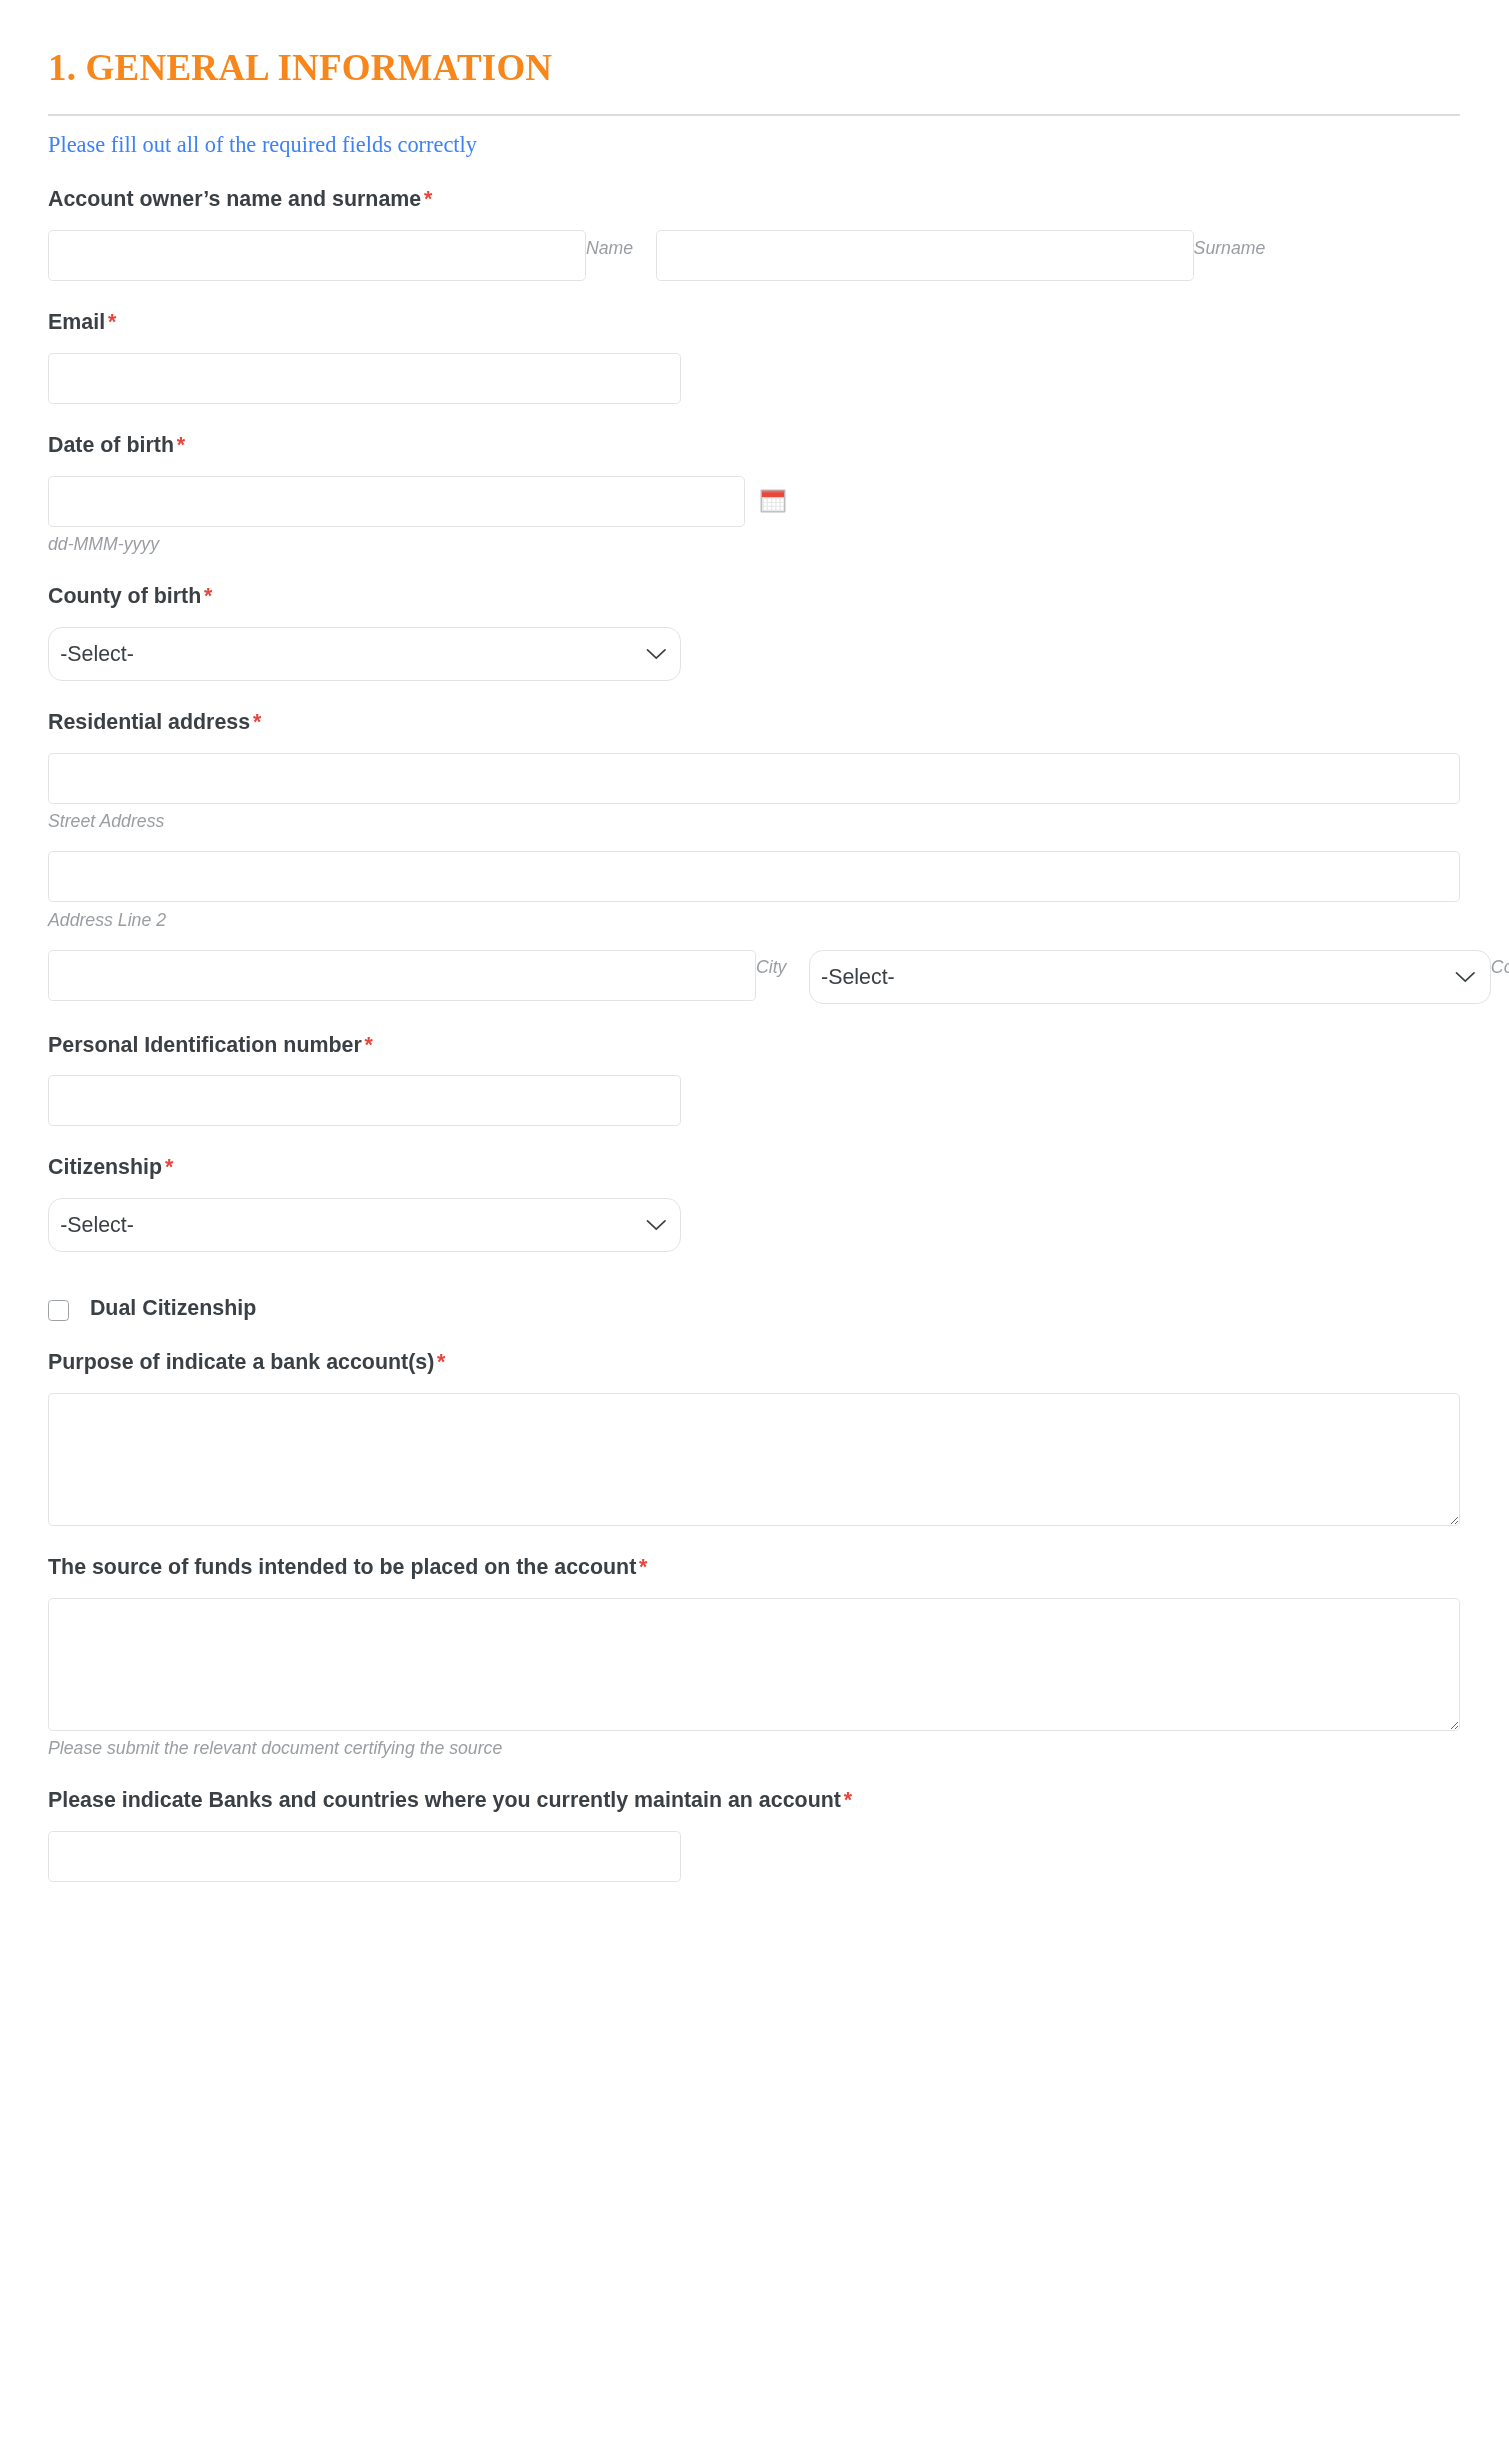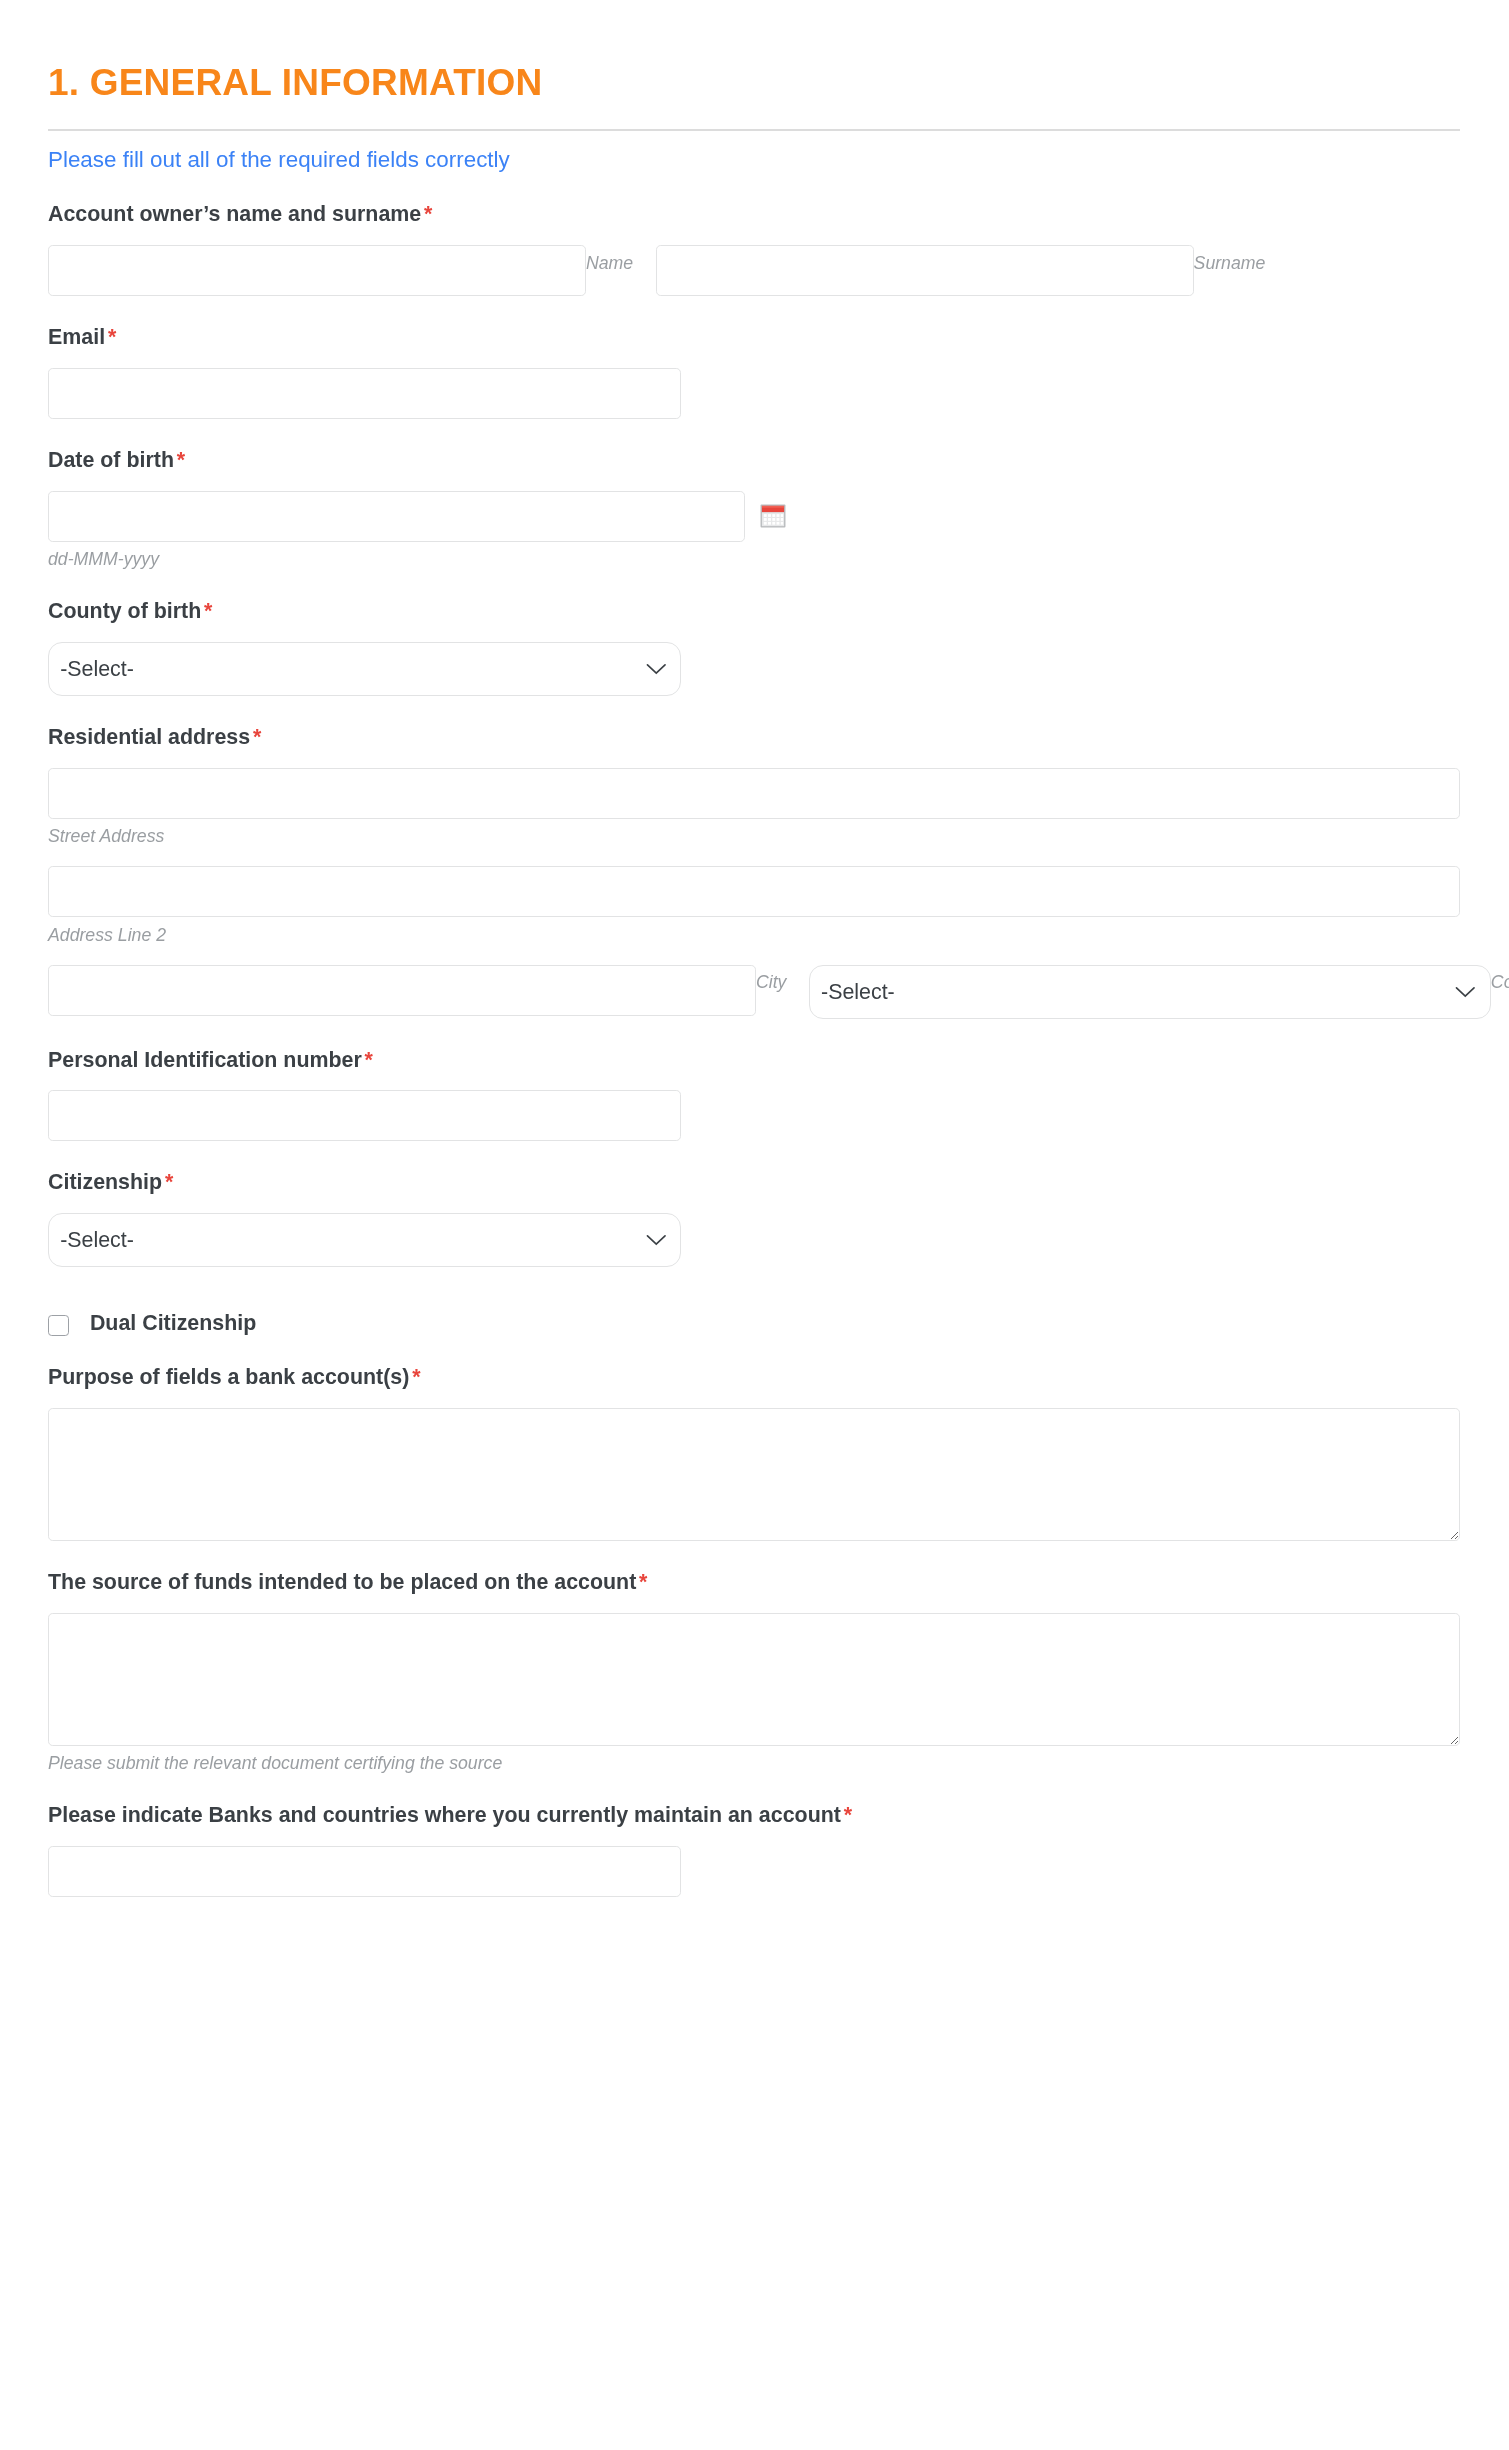--- a/index.html
+++ b/index.html
@@ -15,21 +15,22 @@
     color: #3b4045;
     overflow: hidden;
   }
   .page {
     width: 1509px;
     padding: 0 48px;
   }
 
   
   .section-header {
-    padding-top: 63px;
+    padding-top: 48px;
+    font-family: Liberation Serif, serif;
   }
   .section-title {
     font-size: 37px;
     font-weight: bold;
     color: #f8861a;
     letter-spacing: 0.2px;
     line-height: 1.1;
     margin: 0;
   }
   .divider {
@@ -308,21 +309,21 @@
       </svg>
     </div>
   </div>
 
   <div class="check-row">
     <input class="cb" type="checkbox" id="dual" style="">
     <label class="cb-label" for="dual">Dual Citizenship</label>
   </div>
 
   <div class="field">
-    <span class="field-label"><span>Purpose of fields a bank account(s)</span><span class="req">*</span></span>
+    <span class="field-label"><span>Purpose of indicate a bank account(s)</span><span class="req">*</span></span>
     <textarea class="ta" style=""></textarea>
   </div>
 
   <div class="field">
     <span class="field-label"><span>The source of funds intended to be placed on the account</span><span class="req">*</span></span>
     <textarea class="ta" style=""></textarea>
     <span class="sublabel">Please submit the relevant document certifying the source</span>
   </div>
 
   <div class="field">

